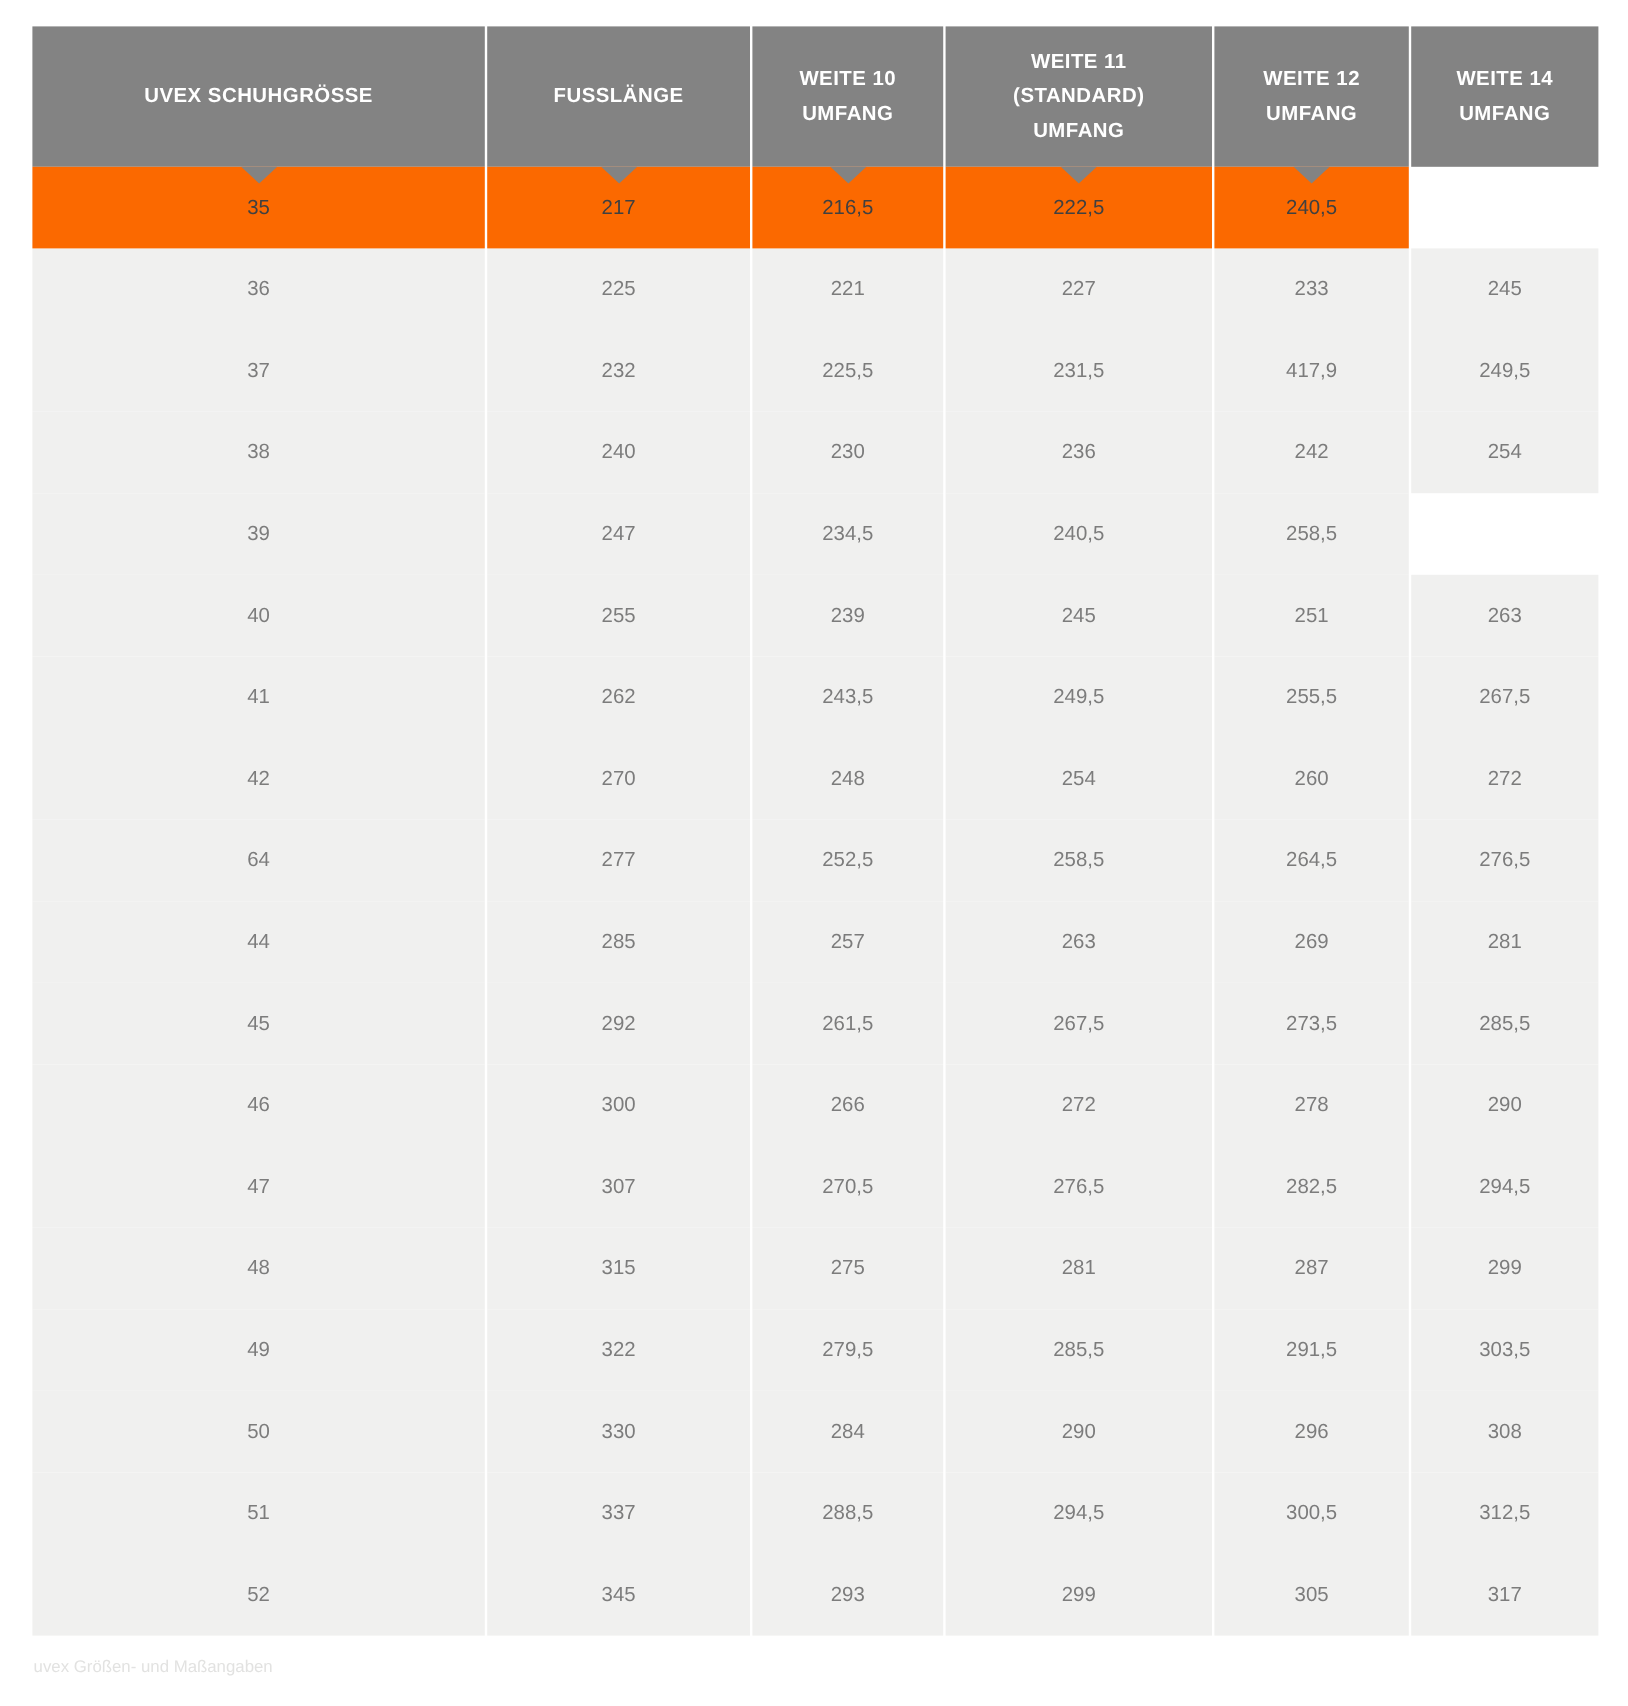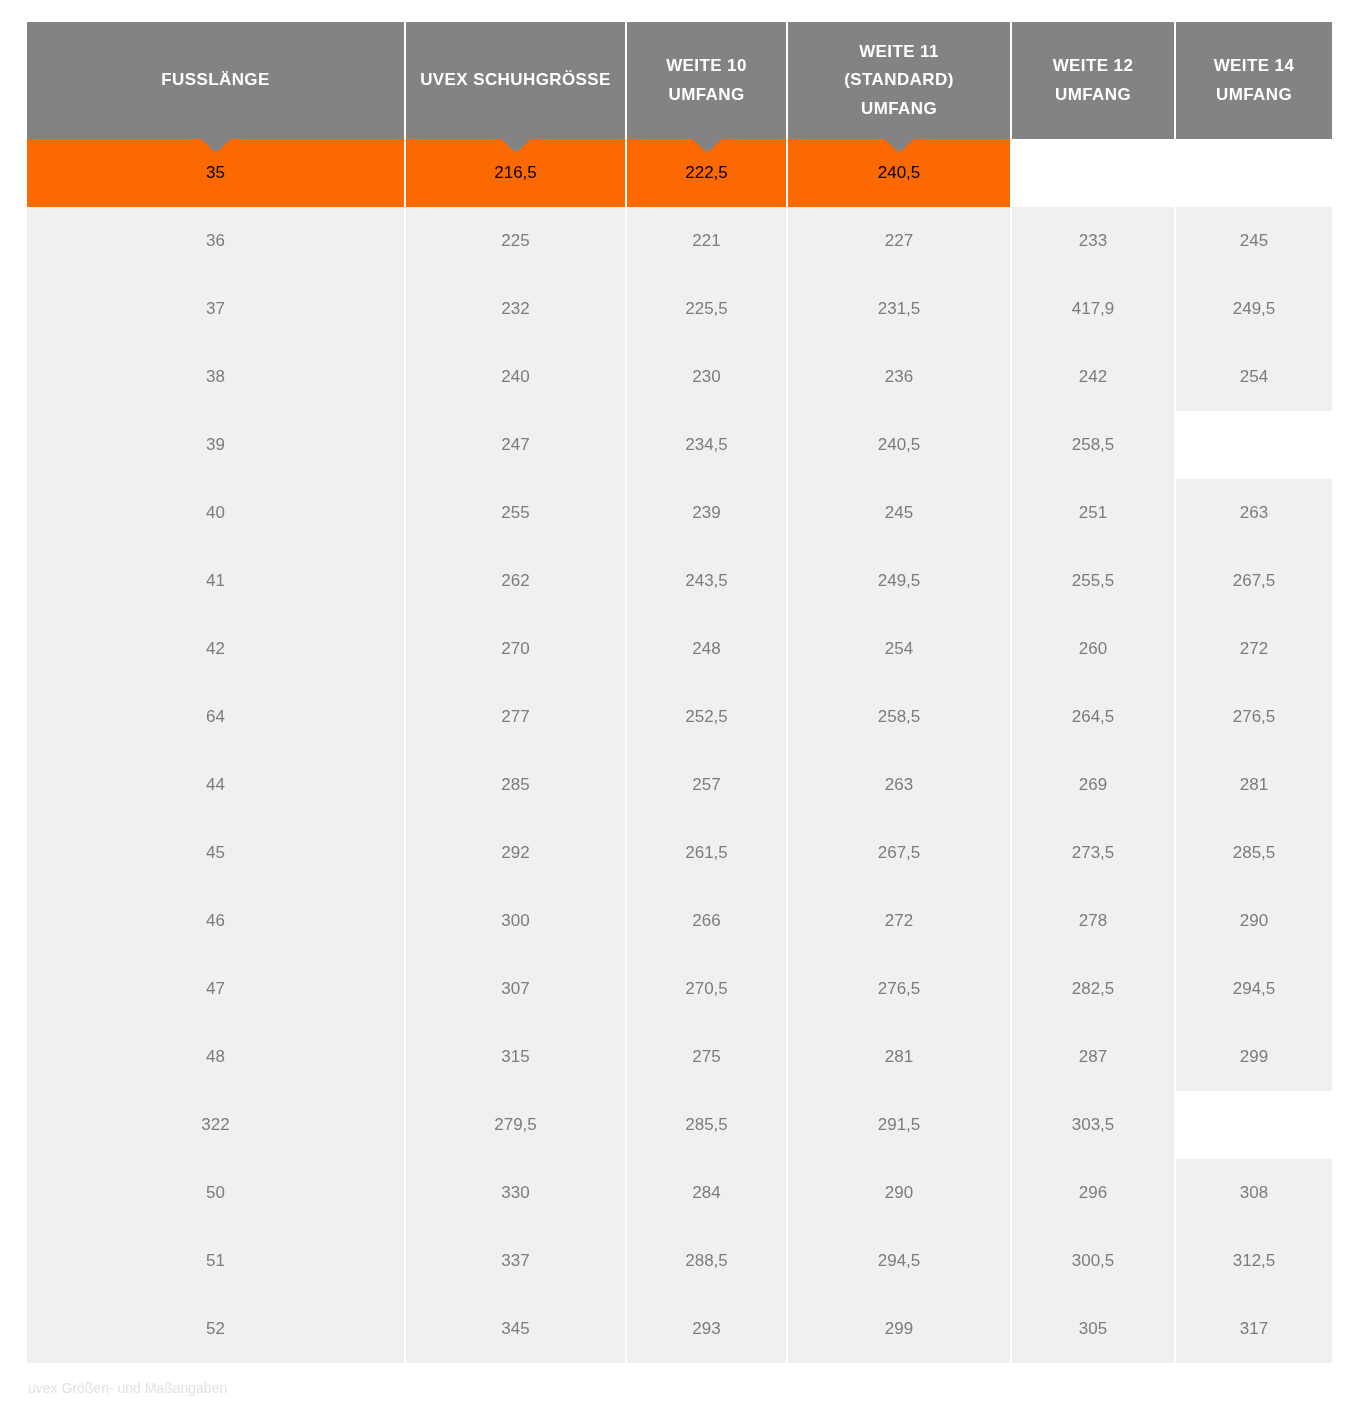--- a/index.html
+++ b/index.html
@@ -32,21 +32,21 @@
     font-weight:bold;
     font-size:17px;
     letter-spacing:.4px;
     line-height:1.65;
     height:117px;
     white-space:pre-line;
   }
   .selected-row .cell{
     position:relative;
     background:var(--selected-bg);
-    color:#000000;
+    color:#404040;
     font-size:17px;
     height:68px;
   }
   .notch{
     position:absolute;
     top:0;
     left:50%;
     transform:translateX(-50%);
     width:0;height:0;
     border-left:15px solid transparent;
@@ -66,37 +66,41 @@
     font-size:14px;
   }
 </style>
 </head>
 <body>
 
 <div class="page">
   <div class="size-chart">
 
     <div class="grid-row header-row">
+      <div class="cell">UVEX SCHUHGRÖSSE</div>
       <div class="cell">FUSSLÄNGE</div>
-      <div class="cell">UVEX SCHUHGRÖSSE</div>
       <div class="cell">WEITE 10
 UMFANG</div>
       <div class="cell">WEITE 11
 (STANDARD)
 UMFANG</div>
       <div class="cell">WEITE 12
 UMFANG</div>
       <div class="cell">WEITE 14
 UMFANG</div>
     </div>
 
     <div class="grid-row selected-row">
       <div class="cell">
         <span class="notch"></span>
         <span>35</span>
+      </div>
+      <div class="cell">
+        <span class="notch"></span>
+        <span>217</span>
       </div>
       <div class="cell">
         <span class="notch"></span>
         <span>216,5</span>
       </div>
       <div class="cell">
         <span class="notch"></span>
         <span>222,5</span>
       </div>
       <div class="cell">
@@ -216,20 +220,21 @@
       <div class="grid-row body-row">
         <div class="cell">48</div>
         <div class="cell">315</div>
         <div class="cell">275</div>
         <div class="cell">281</div>
         <div class="cell">287</div>
         <div class="cell">299</div>
       </div>
 
       <div class="grid-row body-row">
+        <div class="cell">49</div>
         <div class="cell">322</div>
         <div class="cell">279,5</div>
         <div class="cell">285,5</div>
         <div class="cell">291,5</div>
         <div class="cell">303,5</div>
       </div>
 
       <div class="grid-row body-row">
         <div class="cell">50</div>
         <div class="cell">330</div>

